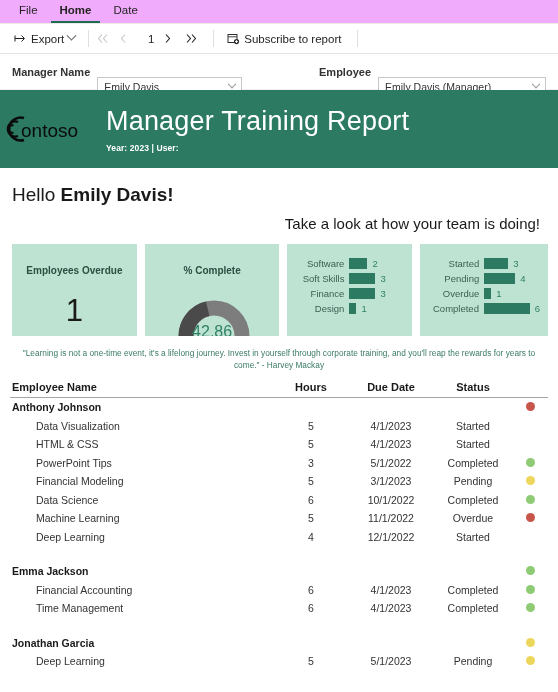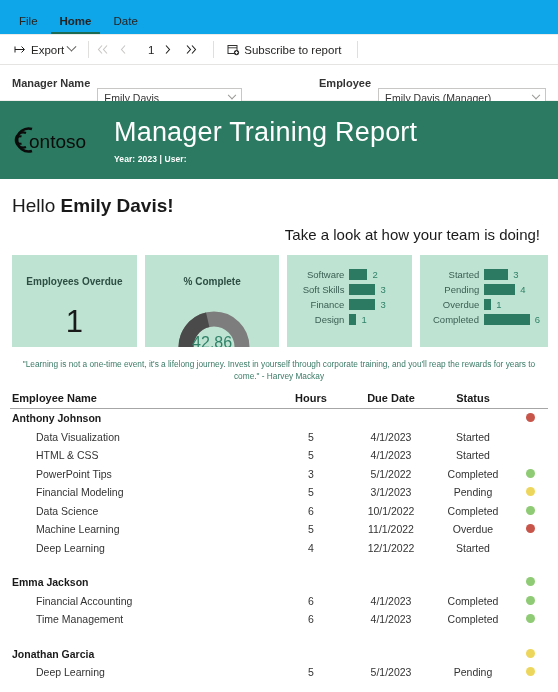--- a/index.html
+++ b/index.html
@@ -7,22 +7,22 @@
     margin: 0; padding: 0;
     width: 558px; height: 692px;
     overflow: hidden;
     background: #ffffff;
     font-family: "Liberation Sans", sans-serif;
     color: #252423;
   }
 
   
   .ribbon {
-    height: 35px;
-    background: #0ea5e9;
+    height: 24px;
+    background: #f0abfc;
     border-bottom: 1px solid #edebe9;
     display: flex;
     align-items: flex-end;
     padding: 0 10px;
     gap: 4px;
   }
   .ribbon-tab {
     font-size: 11.5px;
     color: #252423;
     padding: 2px 9px 4px 9px;
@@ -122,21 +122,20 @@
   }
   .param-right { margin-left: auto; display: flex; align-items: center; }
   .param-right .param-select { width: 168px; }
 
   
   .banner {
     height: 78px;
     background: #2b7a61;
     display: flex;
     align-items: center;
-    padding-left: 8px;
     position: relative;
   }
   .logo {
     width: 96px;
     display: flex;
     align-items: center;
     justify-content: center;
     flex: 0 0 96px;
   }
   .banner-text { padding-left: 10px; }

